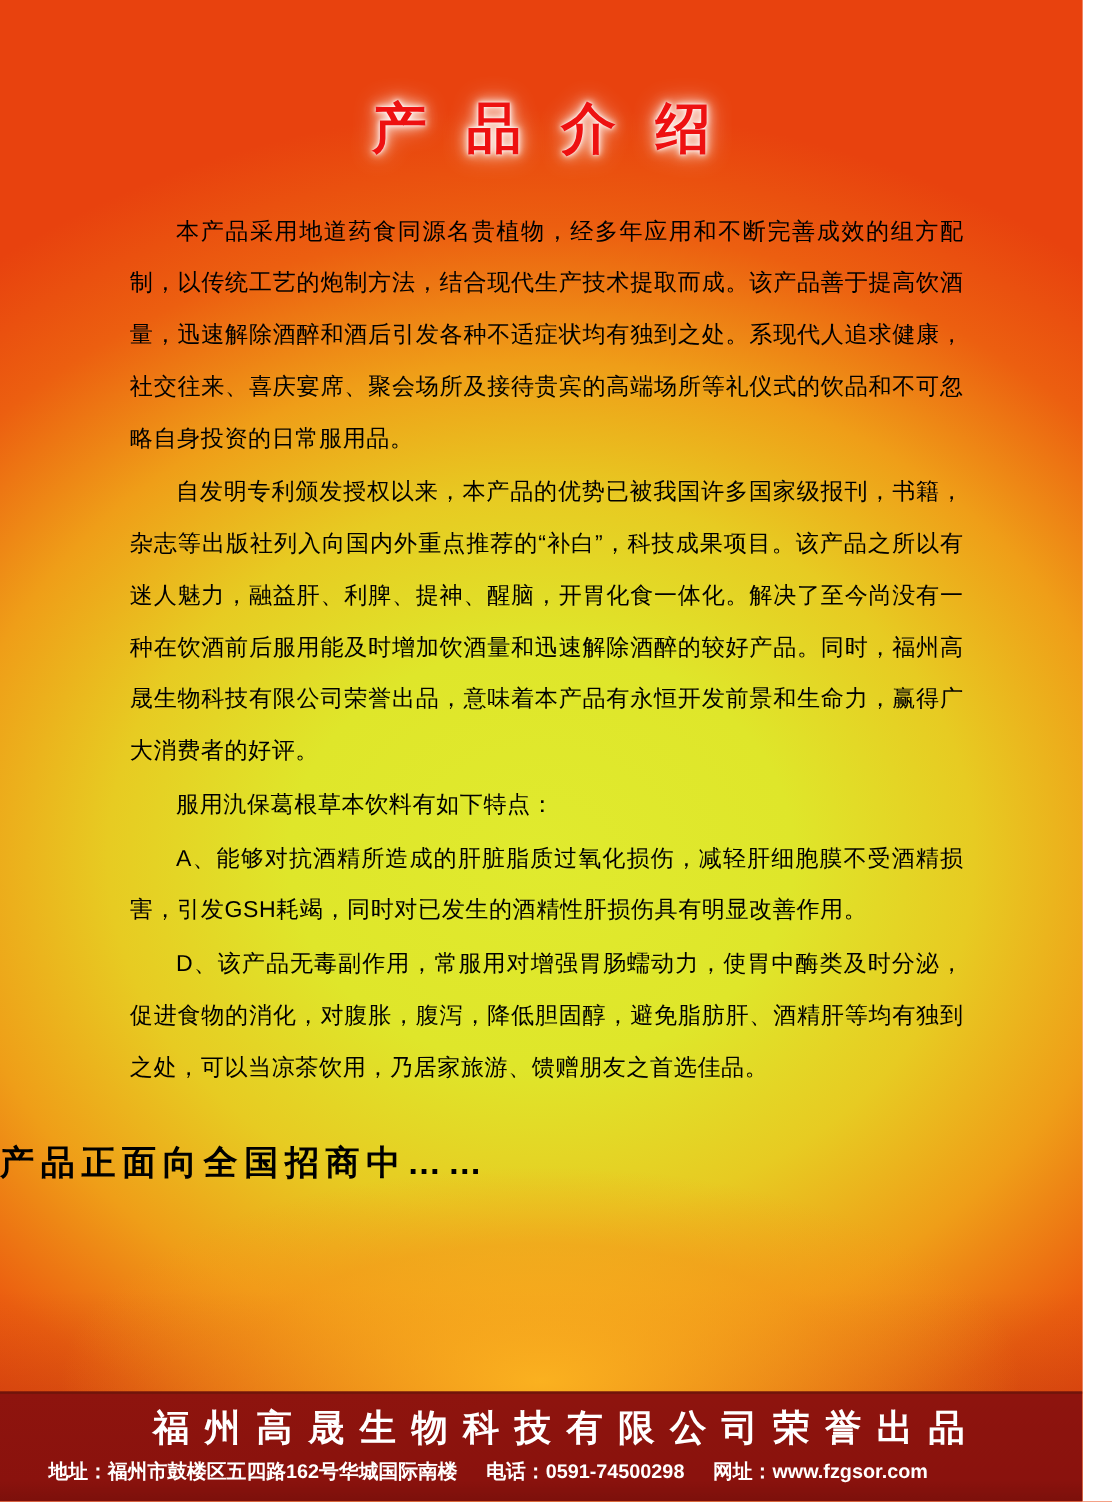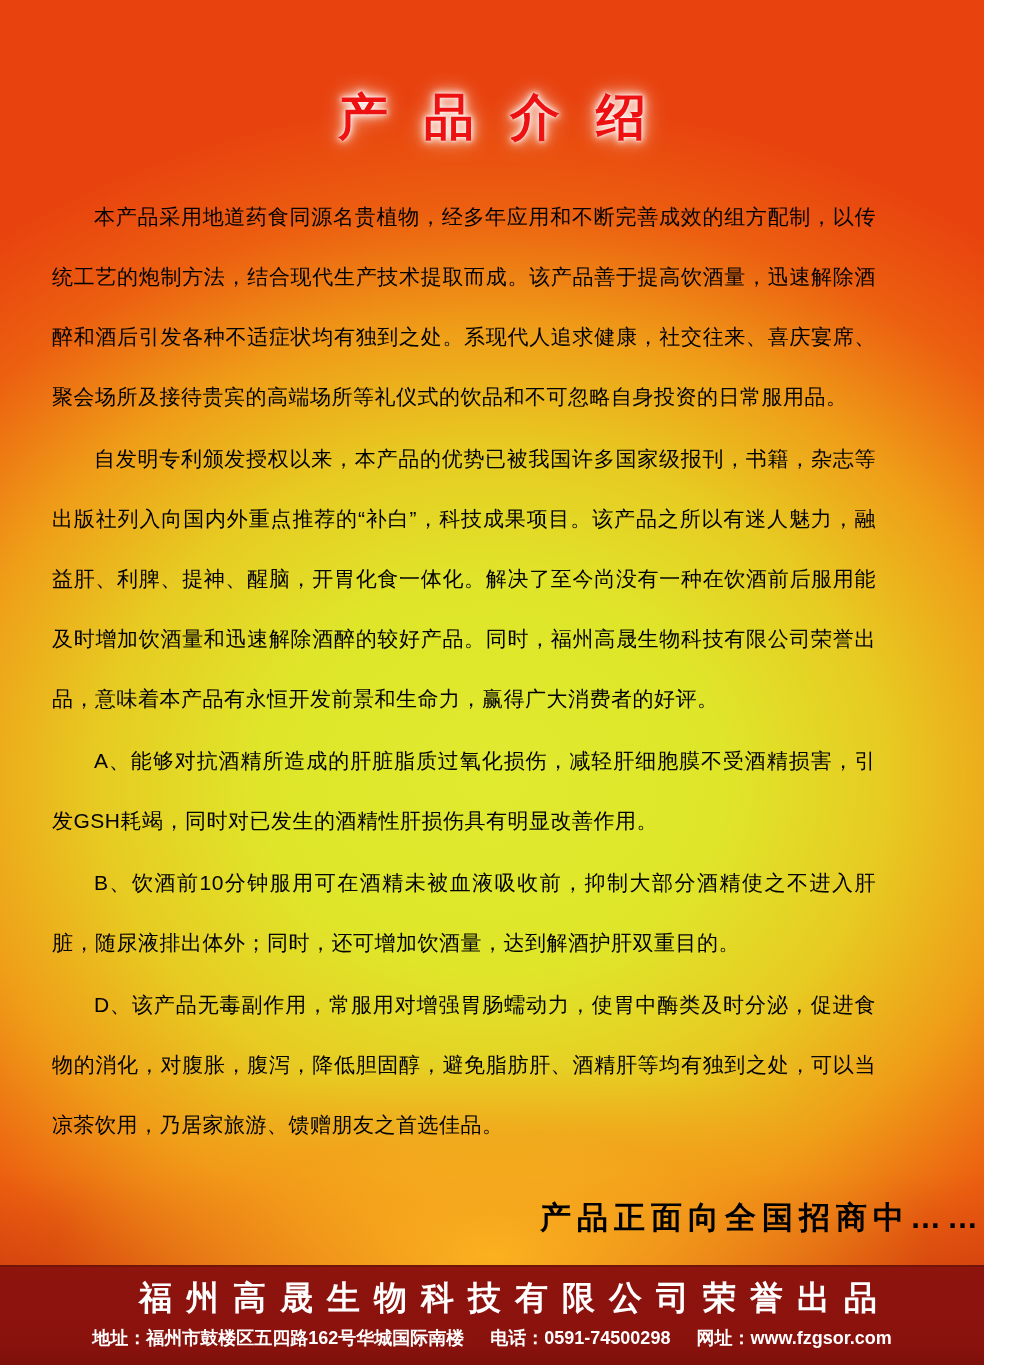--- a/index.html
+++ b/index.html
@@ -28,34 +28,34 @@
     text-indent:36px;
     color:#ee1111;
     text-shadow:
       0 0 2px #ffffff,
       0 0 6px #ffffff,
       0 0 12px #ffffff,
       0 0 22px rgba(255,255,255,0.85);
   }
   .content{
     margin-top:36px;
-    padding:0 108px 0 52px;
+    padding:0 108px 0 118px;
     color:#000000;
     font-size:21px;
-    line-height:60px;
+    line-height:47px;
     letter-spacing:0.5px;
     text-align:justify;
   }
   .content p{
     margin:0 0 2px 0;
     text-indent:2em;
   }
   .slogan{
     margin-top:42px;
-    text-align:right;
+    text-align:left;
     font-size:31px;
     font-weight:bold;
     letter-spacing:6px;
     color:#000000;
   }
   .footer{
     position:absolute;
     left:0;bottom:0;
     width:100%;
     height:100px;
@@ -70,39 +70,39 @@
     font-size:33px;
     font-weight:bold;
     letter-spacing:14px;
     text-indent:14px;
     white-space:nowrap;
     margin-left:32px;
   }
   .footer .addr-row{
     margin-top:5px;
     display:flex;
-    justify-content:center;
     gap:26px;
     font-size:18px;
     font-weight:bold;
     white-space:nowrap;
+    padding-left:44px;
   }
 </style>
 </head>
 <body>
 
 <div class="page">
 
   <h1 class="title">产品介绍</h1>
 
   <div class="content">
     <p>本产品采用地道药食同源名贵植物，经多年应用和不断完善成效的组方配制，以传统工艺的炮制方法，结合现代生产技术提取而成。该产品善于提高饮酒量，迅速解除酒醉和酒后引发各种不适症状均有独到之处。系现代人追求健康，社交往来、喜庆宴席、聚会场所及接待贵宾的高端场所等礼仪式的饮品和不可忽略自身投资的日常服用品。</p>
     <p>自发明专利颁发授权以来，本产品的优势已被我国许多国家级报刊，书籍，杂志等出版社列入向国内外重点推荐的“补白”，科技成果项目。该产品之所以有迷人魅力，融益肝、利脾、提神、醒脑，开胃化食一体化。解决了至今尚没有一种在饮酒前后服用能及时增加饮酒量和迅速解除酒醉的较好产品。同时，福州高晟生物科技有限公司荣誉出品，意味着本产品有永恒开发前景和生命力，赢得广大消费者的好评。</p>
+    <p>服用氿保葛根草本饮料有如下特点：</p>
     <p>A、能够对抗酒精所造成的肝脏脂质过氧化损伤，减轻肝细胞膜不受酒精损害，引发GSH耗竭，同时对已发生的酒精性肝损伤具有明显改善作用。</p>
-    <p>B、饮酒前10分钟服用可在酒精未被血液吸收前，抑制大部分酒精使之不进入肝脏，随尿液排出体外；同时，还可增加饮酒量，达到解酒护肝双重目的。</p>
     <p>D、该产品无毒副作用，常服用对增强胃肠蠕动力，使胃中酶类及时分泌，促进食物的消化，对腹胀，腹泻，降低胆固醇，避免脂肪肝、酒精肝等均有独到之处，可以当凉茶饮用，乃居家旅游、馈赠朋友之首选佳品。</p>
   </div>
 
   <div class="slogan">产品正面向全国招商中……</div>
 
   <div class="footer">
     <div class="company">福州高晟生物科技有限公司荣誉出品</div>
     <div class="addr-row">
       <span>地址：福州市鼓楼区五四路162号华城国际南楼</span>
       <span>电话：0591-74500298</span>

